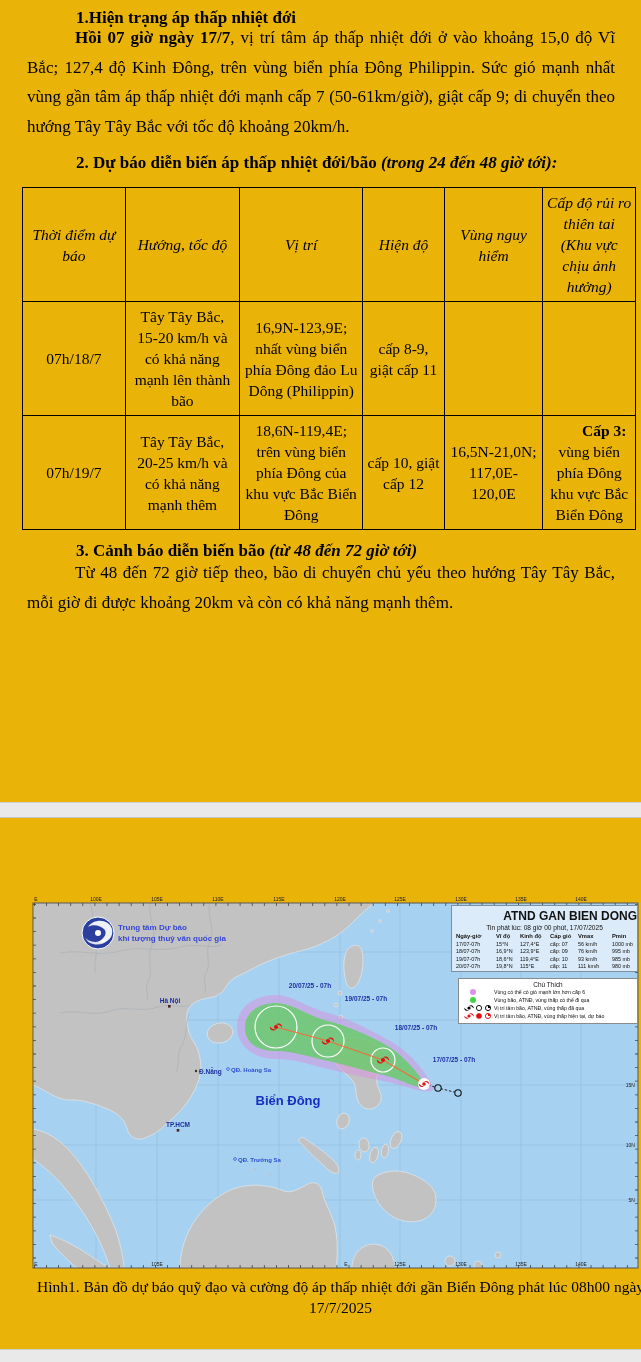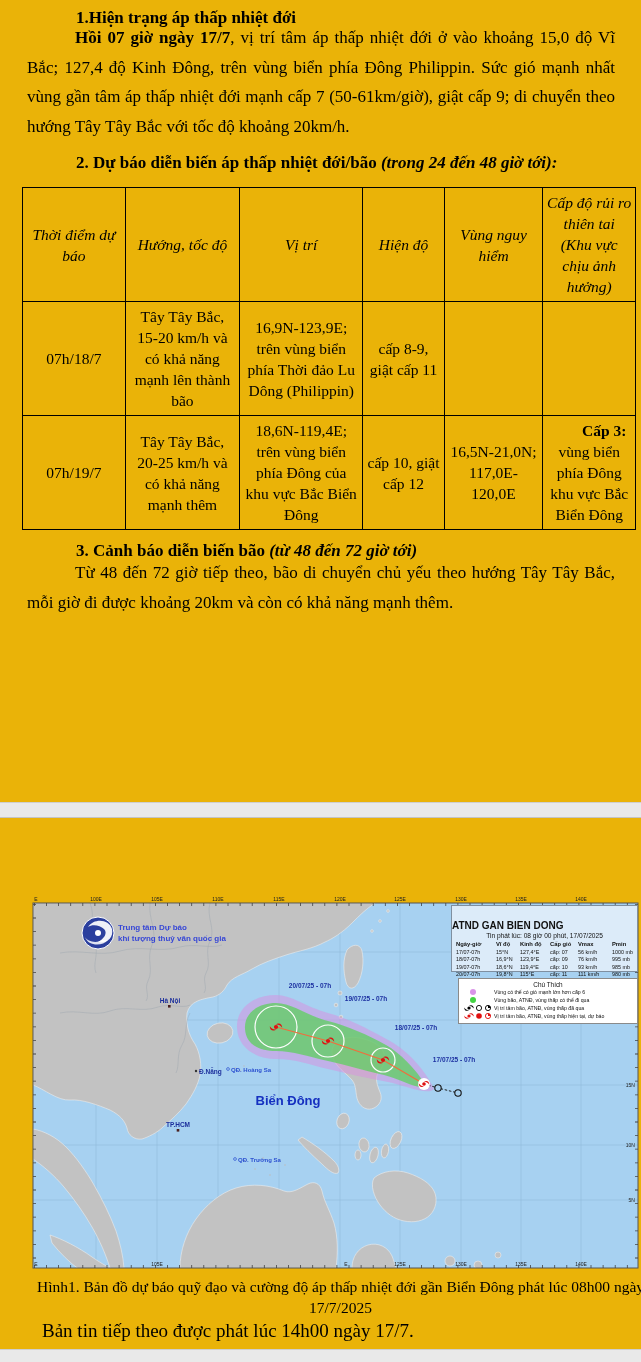--- a/index.html
+++ b/index.html
@@ -16,21 +16,21 @@
   table.fc td,table.fc th{border:1.5px solid #000;text-align:center;vertical-align:middle;padding:4px 3px;font-weight:normal;}
   table.fc th{font-style:italic;}
   .c0{width:100px}.c1{width:111px}.c2{width:120px}.c3{width:79px}.c4{width:96px}.c5{width:90px}
   .cell-bold{font-weight:bold;margin-left:30px;}
   
   .gbar{left:0;width:641px;background:#e9e9e9;border-top:1px solid #cfcfcf;border-bottom:1px solid #c4c4c4;}
   
   .mapwrap{left:30px;top:893px;width:611px;height:378px;}
   .overlay{position:absolute;font-family:"Liberation Sans","DejaVu Sans",sans-serif;color:#111;}
   .infobox{left:421px;top:12px;width:187px;height:67px;background:#dcebf9;border:1px solid #7f8fa0;box-sizing:border-box;}
-  .infobox .t1{font-size:10px;font-weight:bold;text-align:left;margin-top:14px;}
+  .infobox .t1{font-size:12px;font-weight:bold;text-align:right;margin-top:3px;}
   .infobox .t2{font-size:6.6px;text-align:center;margin-top:1px;}
   .itab{display:grid;grid-template-columns:40px 24px 30px 28px 34px 27px;margin:2px 0 0 4px;}
   .itab div{font-size:5.4px;line-height:7.6px;white-space:nowrap;}
   .itab .hd{font-size:5.8px;font-weight:bold;}
   .legend{left:428px;top:85px;width:180px;height:46px;background:#fff;border:1px solid #8a8a8a;box-sizing:border-box;}
   .legend .t1{font-size:6.4px;text-align:center;margin-top:2px;}
   .lrow{display:flex;align-items:center;height:8px;padding-left:5px;}
   .licons{width:30px;display:flex;align-items:center;gap:1px;}
   .ltext{font-size:5.2px;white-space:nowrap;}
   .dot{width:6px;height:6px;border-radius:50%;margin-left:6px;}
@@ -63,21 +63,21 @@
       <th>Thời điểm dự báo</th>
       <th>Hướng, tốc độ</th>
       <th>Vị trí</th>
       <th>Hiện độ</th>
       <th>Vùng nguy hiểm</th>
       <th>Cấp độ rủi ro thiên tai (Khu vực chịu ảnh hưởng)</th>
     </tr>
     <tr>
       <td>07h/18/7</td>
       <td>Tây Tây Bắc, 15-20 km/h và có khả năng mạnh lên thành bão</td>
-      <td>16,9N-123,9E; trên vùng biển phía Thời đảo Lu Dông (Philippin)</td>
+      <td>16,9N-123,9E; nhất vùng biển phía Đông đảo Lu Dông (Philippin)</td>
       <td>cấp 8-9, giật cấp 11</td>
       <td></td>
       <td><span class="cell-bold"></span><span></span></td>
     </tr>
     <tr>
       <td>07h/19/7</td>
       <td>Tây Tây Bắc, 20-25 km/h và có khả năng mạnh thêm</td>
       <td>18,6N-119,4E; trên vùng biển phía Đông của khu vực Bắc Biển Đông</td>
       <td>cấp 10, giật cấp 12</td>
       <td>16,5N-21,0N; 117,0E-120,0E</td>
@@ -347,15 +347,14 @@
         </span>
         <span class="ltext">Vị trí tâm bão, ATNĐ, vùng thấp hiện tại, dự báo</span>
       </div>
     </div>
   </div>
 
   <div class="abs cap" style="top:1276px;padding-left:20px;">
     <span>Hình1. Bản đồ dự báo quỹ đạo và cường độ áp thấp nhiệt đới gần Biển Đông phát lúc 08h00 ngày</span><br>
     <span>17/7/2025</span>
   </div>
-  <div class="abs footer-line" style="top:1320px;">Bản tin tiếp theo được phát lúc 14h00 ngày 17/7.</div>
 
 </div>
 
 </body></html>

